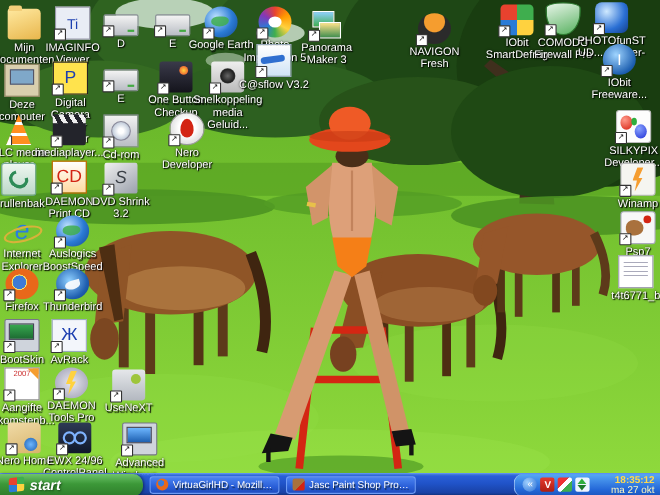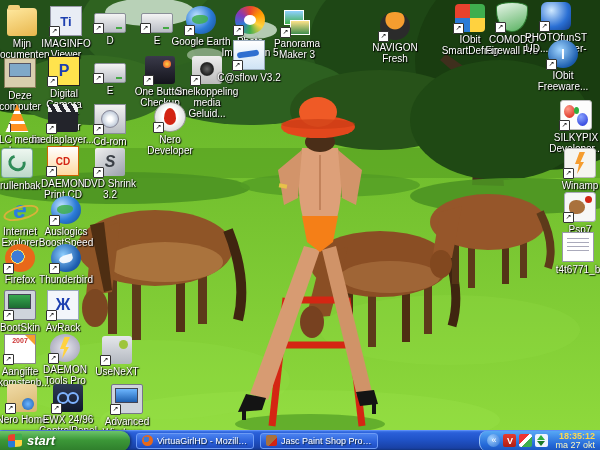--- a/index.html
+++ b/index.html
@@ -4,21 +4,21 @@
 <style>
   html,body{margin:0;padding:0;background:#222;}
   .screen{position:relative;width:600px;height:450px;overflow:hidden;
     background:#6fbe29;font-family:"Liberation Sans",sans-serif;}
   .wall{position:absolute;left:0;top:0;width:600px;height:430px;}
   
   #icon-layer{position:absolute;inset:0;z-index:2;}
   .dicon{position:absolute;width:64px;display:flex;flex-direction:column;align-items:center;cursor:pointer;}
   .ig{width:30px;height:28px;position:relative;flex:none;}
   .gl{position:absolute;inset:0;display:flex;align-items:center;justify-content:center;
-      font-weight:bold;color:#1d3fb0;font-size:14px;border-radius:12px;}
+      font-weight:normal;color:#1d3fb0;font-size:14px;border-radius:12px;}
   .lbl{margin-top:2px;font-size:10px;line-height:11px;color:#fff;text-align:center;
       text-shadow:1px 1px 1px #000,0 0 2px #000;max-width:64px;word-wrap:break-word;}
   .sc{position:absolute;left:-2px;bottom:-2px;width:9px;height:9px;background:#fff;border:1px solid #333;
       font-size:7px;line-height:8px;text-align:center;color:#000;font-style:normal;border-radius:1px;z-index:3;}
   
   .g-folder{background:linear-gradient(160deg,#ffe9a0,#e8b64c);border-radius:2px 4px 3px 3px;}
   .g-folder::before{content:"";position:absolute;left:1px;top:-3px;width:12px;height:5px;background:#f3cf7a;border-radius:2px 2px 0 0;}
   .g-ti{background:#e9edf5;border:1px solid #99a;}
   .g-ti .gl{font-size:13px;}
   .g-drive{background:linear-gradient(#f4f4f4,#b9bdc4);border:1px solid #8a8f98;height:18px;margin-top:5px;border-radius:2px;}
@@ -49,21 +49,21 @@
   .g-vlc{background:repeating-linear-gradient(180deg,#ff8f1f 0 7px,#fff 7px 10px,#ff8f1f 10px);clip-path:polygon(50% 0,88% 100%,12% 100%);}
   .g-clapper{background:#23242b;border-radius:2px;}
   .g-clapper::before{content:"";position:absolute;left:0;top:0;width:100%;height:8px;background:repeating-linear-gradient(60deg,#eee 0 4px,#23242b 4px 8px);}
   .g-cdrom{background:linear-gradient(#f2f2f2,#b9bdc4);border:1px solid #8a8f98;}
   .g-cdrom::before{content:"";position:absolute;left:6px;top:5px;width:16px;height:16px;border-radius:50%;background:radial-gradient(circle,#fff 20%,#cdd6e2 60%,#9aa5b5);border:1px solid #889;}
   .g-nero{background:radial-gradient(circle at 50% 45%,#fff 35%,#e9e9e9 60%,#cfcfcf);border-radius:50%;border:1px solid #999;}
   .g-nero::before{content:"";position:absolute;left:9px;top:5px;width:12px;height:17px;background:#d32413;border-radius:50% 50% 50% 50%/60% 60% 40% 40%;}
   .g-recycle{background:linear-gradient(#eef7f0,#bcd8c8);border-radius:3px;border:1px solid #7a9;}
   .g-recycle::before{content:"";position:absolute;inset:6px;border:3px solid #2e8b57;border-radius:50%;border-top-color:transparent;transform:rotate(30deg);}
   .g-printcd{background:linear-gradient(#fff,#ffd9a0);border:1px solid #c60;}
-  .g-printcd .gl{color:#d32413;font-size:10px;}
+  .g-printcd .gl{color:#d32413;font-size:16px;}
   .g-dvds{background:linear-gradient(145deg,#f0f0f0,#9aa0ab);border-radius:2px;}
   .g-dvds .gl{color:#3a3f46;font-style:italic;font-size:16px;}
   .g-ie{background:transparent;}
   .g-ie .gl{font-size:24px;color:#2a7de1;font-style:italic;}
   .g-ie::after{content:"";position:absolute;left:-2px;top:10px;width:32px;height:10px;border:2px solid #d8b23a;border-radius:50%;transform:rotate(-14deg);}
   .g-firefox{background:radial-gradient(circle at 42% 45%,#3d7bd6 0 26%,#f5e06a 27% 30%,#e8681a 31% 72%,#b7430e);border-radius:50%;}
   .g-tbird{background:radial-gradient(circle at 40% 40%,#8fd0ff,#1f5fb0 65%,#123c80);border-radius:50%;}
   .g-tbird::before{content:"";position:absolute;left:8px;top:11px;width:14px;height:8px;background:#fff;border-radius:50% 0 50% 50%;transform:rotate(-15deg);opacity:.9;}
   .g-bootskin{background:#cfd4dc;border:1px solid #778;border-radius:2px;}
   .g-bootskin::before{content:"";position:absolute;left:3px;top:3px;width:21px;height:13px;background:linear-gradient(#37a84f,#1d6b32);border:1px solid #445;}
@@ -116,21 +116,21 @@
     background:linear-gradient(#57a8f5,#2468d8 70%,#1b55bd);border-left:1px solid #9cc4f8;border-radius:8px 0 0 8px;}
   .chev{width:13px;height:13px;background:radial-gradient(circle at 35% 35%,#9fd0ff,#2a6fd4);border-radius:50%;
     color:#fff;font-size:9px;line-height:13px;text-align:center;cursor:pointer;}
   .tico{width:13px;height:13px;flex:none;cursor:pointer;}
   .v{background:linear-gradient(#e63b2e,#b01e12);color:#fff;font-weight:bold;font-size:9px;
     display:flex;align-items:center;justify-content:center;border-radius:2px;}
   .sh{background:linear-gradient(135deg,#e33 0 40%,#fff 40% 60%,#3fae4e 60%);border-radius:2px;}
   .ud{position:relative;background:#eef4ff;border-radius:2px;}
   .ud::before{content:"";position:absolute;left:2px;top:1px;border-left:4px solid transparent;border-right:4px solid transparent;border-bottom:5px solid #2fae3e;}
   .ud::after{content:"";position:absolute;left:2px;bottom:1px;border-left:4px solid transparent;border-right:4px solid transparent;border-top:5px solid #1d7a2a;}
-  .clock{margin-left:4px;text-align:right;line-height:9px;cursor:default;}
+  .clock{margin-left:16px;text-align:right;line-height:9px;cursor:default;}
   .time{color:#ffd84d;font-size:9px;font-weight:bold;}
   .date{color:#fdf7bf;font-size:9px;}
 </style>
 </head>
 <body>
 
 <div class="screen">
 
   <svg class="wall" viewBox="0 0 600 430" preserveAspectRatio="none">
     <defs>

